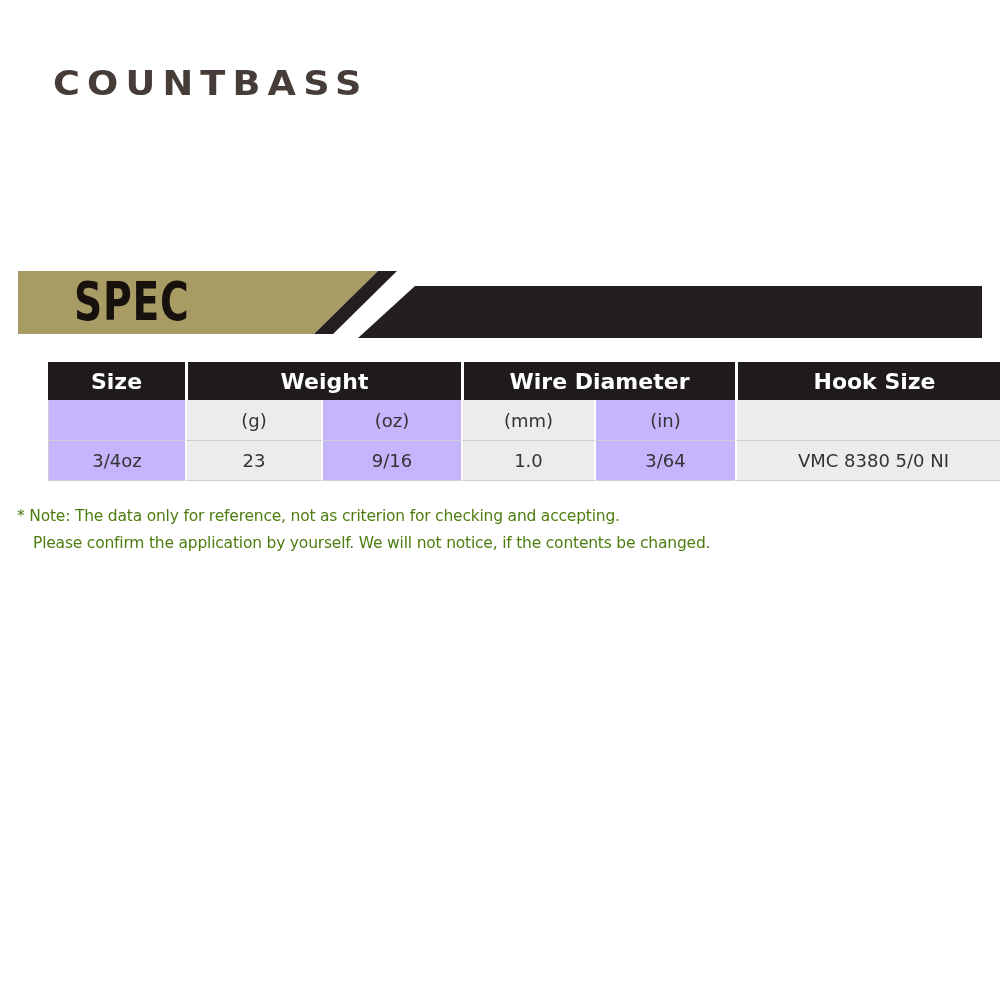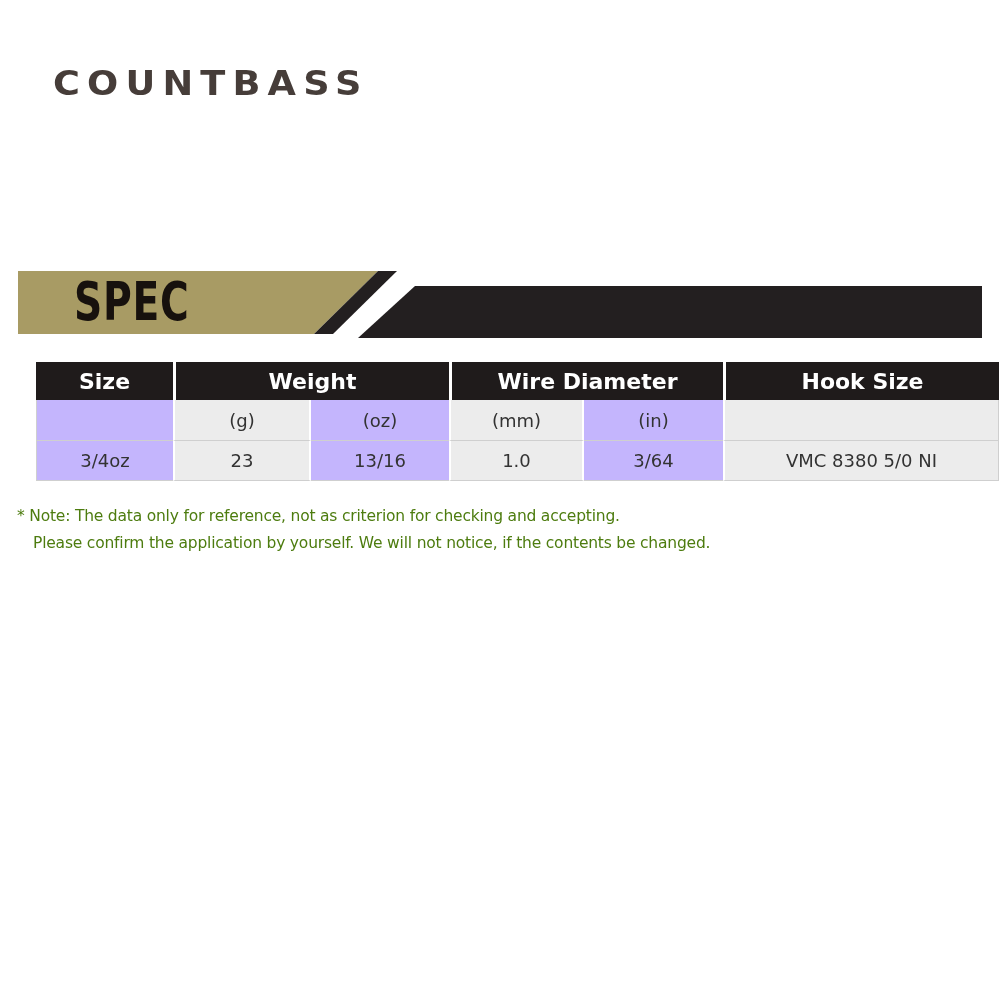--- a/index.html
+++ b/index.html
@@ -61,21 +61,21 @@
     letter-spacing: 1px;
     color: #17110d;
     transform: scaleX(0.74);
     transform-origin: left center;
     white-space: nowrap;
   }
 
   
   .spec-table {
     position: absolute;
-    left: 20px;
+    left: 32px;
     top: 362px;
     width: 963px;
     display: grid;
     grid-template-columns: 137px 138px 138px 135px 139px 276px;
     grid-template-rows: 38px 41px 40px;
     font-size: 18px;
     color: #333333;
     padding-left: 16px;
   }
   .cell {
@@ -138,21 +138,21 @@
 
     <div class="cell sub col-first"></div>
     <div class="cell sub col-gray">(g)</div>
     <div class="cell sub">(oz)</div>
     <div class="cell sub col-gray">(mm)</div>
     <div class="cell sub">(in)</div>
     <div class="cell sub col-gray col-last"></div>
 
     <div class="cell data col-first">3/4oz</div>
     <div class="cell data col-gray">23</div>
-    <div class="cell data">13/16</div>
+    <div class="cell data">9/16</div>
     <div class="cell data col-gray">1.0</div>
     <div class="cell data">3/64</div>
     <div class="cell data col-gray col-last">VMC 8380 5/0 NI</div>
   </div>
 
   <div class="note">
     <div class="note-line1">* Note: The data only for reference, not as criterion for checking and accepting.</div>
     <div class="note-line2">Please confirm the application by yourself. We will not notice, if the contents be changed.</div>
   </div>
 

